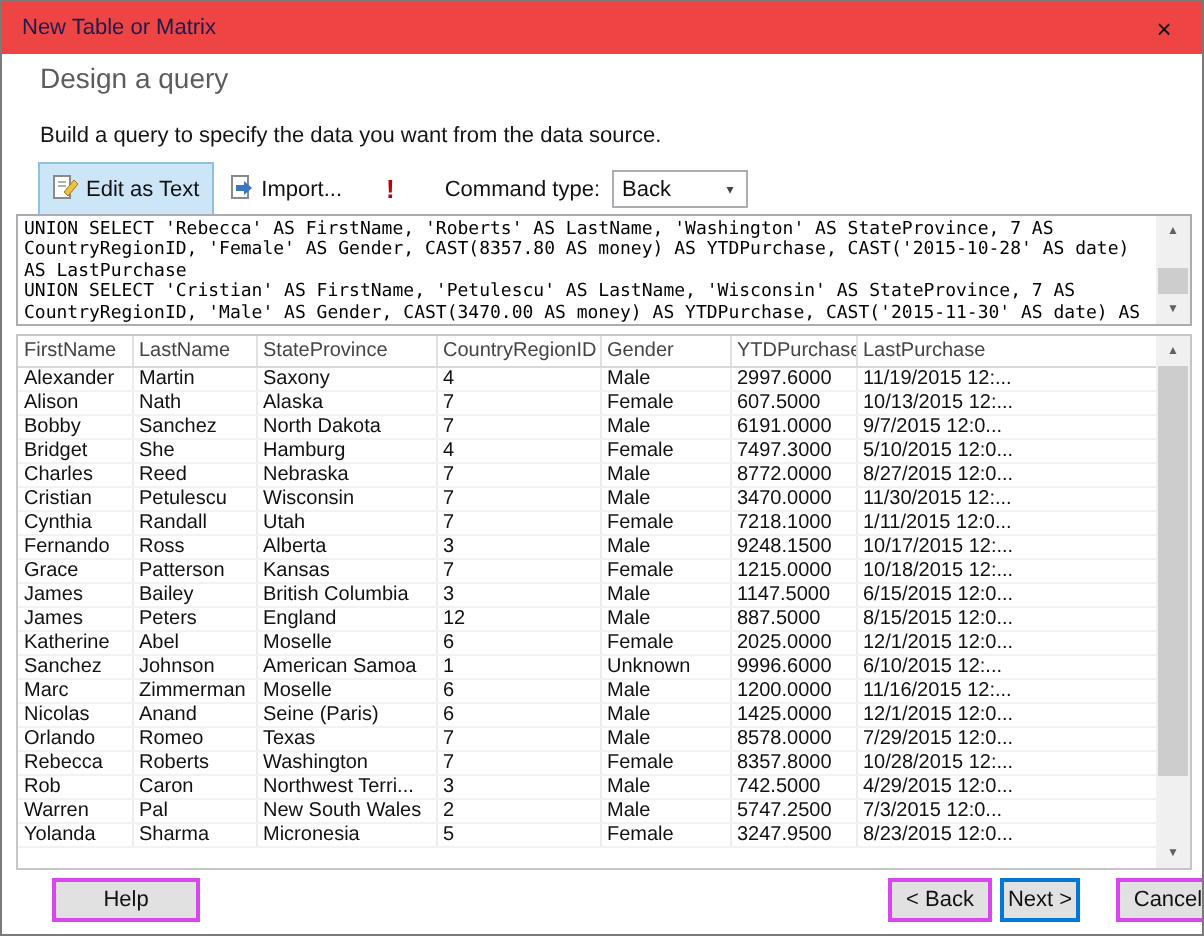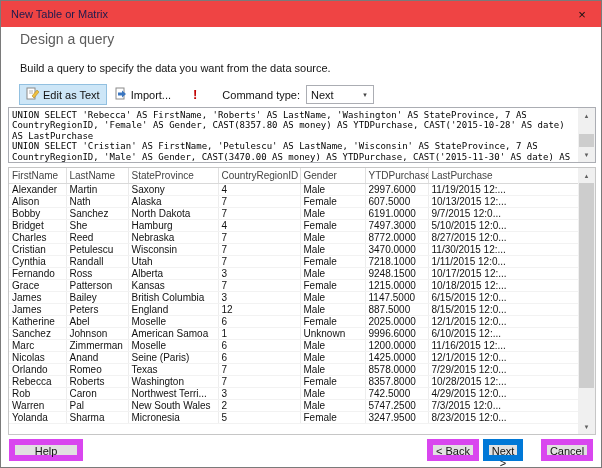--- a/index.html
+++ b/index.html
@@ -15,21 +15,21 @@
   .close-btn { position: absolute; right: 2px; top: 2px; width: 34px; height: 22px;
                border: none; background: transparent; font-size: 13px; color: #111;
                display: flex; align-items: center; justify-content: center; cursor: pointer; }
 
   
   .heading { position: absolute; left: 19px; top: 30px; font-size: 14px; color: #5c5c5c; }
   .subtitle { position: absolute; left: 19px; top: 61px; font-size: 11px; color: #141414; }
 
   
   .toolbar { position: absolute; left: 18px; top: 83px; height: 21px; display: flex; align-items: center; }
-  .tool-btn { display: flex; align-items: center; gap: 4px; height: 21px; padding: 0 6px;
+  .tool-btn { display: flex; align-items: center; gap: 4px; height: 27px; padding: 0 6px;
               font-size: 11px; color: #111; background: transparent; border: 1px solid transparent; cursor: pointer;
               font-family: "Liberation Sans", sans-serif; }
   .tool-btn.toggled { background: #cde6f7; border-color: #92c0e0; }
   .run-btn { border: 1px solid transparent; background: transparent; margin-left: 8px; padding: 0 6px;
              font-size: 13px; font-weight: bold; color: var(--run-red, #c00000); cursor: pointer; height: 21px; }
   .cmd-label { font-size: 11px; color: #111; margin-left: 18px; }
   .cmd-select { margin-left: 6px; width: 68px; height: 19px; border: 1px solid #abadb3; background: #fff;
                 display: flex; align-items: center; font-size: 11px; color: #111; cursor: pointer; position: relative; }
   .cmd-select .value { padding-left: 4px; flex: 1; }
   .cmd-select .arrow { width: 16px; text-align: center; font-size: 7px; color: #444; }
@@ -60,22 +60,22 @@
   col.c3 { width: 82px; } col.c4 { width: 65px; } col.c5 { width: 63px; }
   th { font-weight: normal; text-align: left; font-size: 10px; color: #444;
        height: 15px; padding: 0 3px; border-right: 1px solid #e0e0e0;
        border-bottom: 1px solid #d9d9d9; white-space: nowrap; overflow: hidden; cursor: default; }
   td { font-size: 10px; color: #111; height: 11px; line-height: 11px; padding: 0 3px;
        border-right: 1px solid #ededed; border-bottom: 1px solid #f2f2f2;
        white-space: nowrap; overflow: hidden; }
   th:last-child, td:last-child { border-right: none; }
 
   
-  .btn { position: absolute; height: 22px; background: #e1e1e1; border: 6px solid #d946ef;
-         font-size: 11px; color: #111; cursor: pointer; font-family: "Liberation Sans", sans-serif; }
+  .btn { position: absolute; height: 22px; background: #e1e1e1; border: 2px solid #d946ef;
+         font-size: 11px; color: #111; cursor: pointer; font-family: "Liberation Sans", sans-serif; margin-left: 17px; }
   .btn-help   { left: 8px;   top: 438px; width: 74px; }
   .btn-back   { left: 426px; top: 438px; width: 52px; }
   .btn-next   { left: 482px; top: 438px; width: 40px; border-color: var(--accent, #0078d7); }
   .btn-cancel { left: 540px; top: 438px; width: 52px; }
 </style>
 </head>
 <body>
 
 <div class="dialog">
 
@@ -108,21 +108,21 @@
           <path d="M4 5.5 L8 5.5 L8 3.5 L12 7 L8 10.5 L8 8.5 L4 8.5 Z" fill="#3b76c0"></path>
         </svg>
       </span>
       <span>Import...</span>
     </button>
     <button class="run-btn">
       <span>!</span>
     </button>
     <span class="cmd-label">Command type:</span>
     <div class="cmd-select">
-      <span class="value">Next</span>
+      <span class="value">Back</span>
       <span class="arrow">▾</span>
     </div>
   </div>
 
   <div class="query-box">
     <div class="query-text"><div>UNION SELECT 'Rebecca' AS FirstName, 'Roberts' AS LastName, 'Washington' AS StateProvince, 7 AS</div><div>CountryRegionID, 'Female' AS Gender, CAST(8357.80 AS money) AS YTDPurchase, CAST('2015-10-28' AS date)</div><div>AS LastPurchase</div><div>UNION SELECT 'Cristian' AS FirstName, 'Petulescu' AS LastName, 'Wisconsin' AS StateProvince, 7 AS</div><div>CountryRegionID, 'Male' AS Gender, CAST(3470.00 AS money) AS YTDPurchase, CAST('2015-11-30' AS date) AS</div></div>
     <div class="scrollbar">
       <div class="sb-arrow">▲</div>
       <div class="sb-track">
         <div class="sb-thumb query-thumb"></div>

